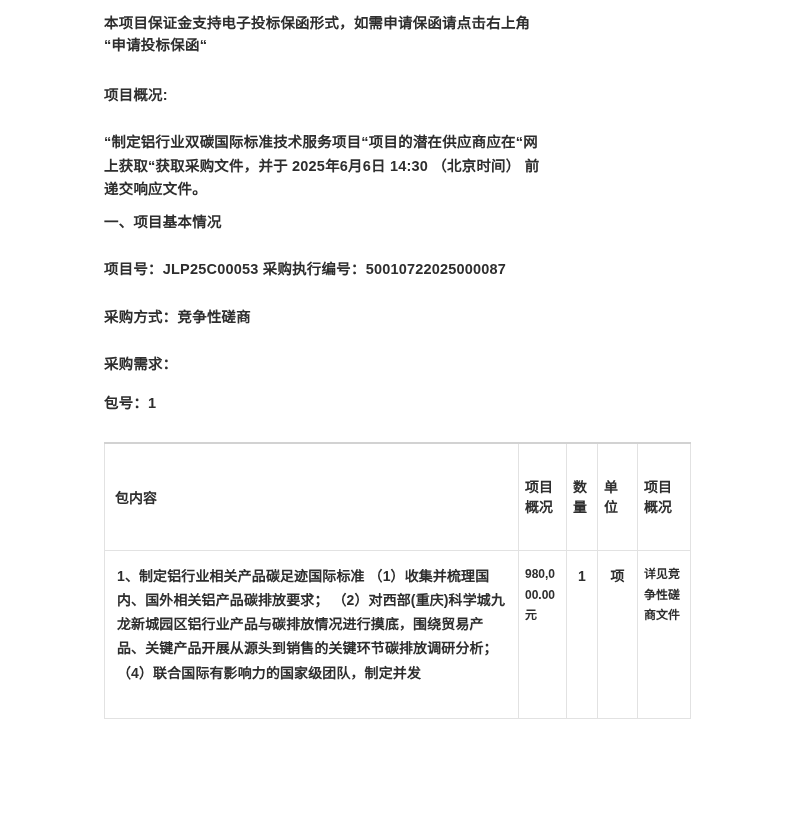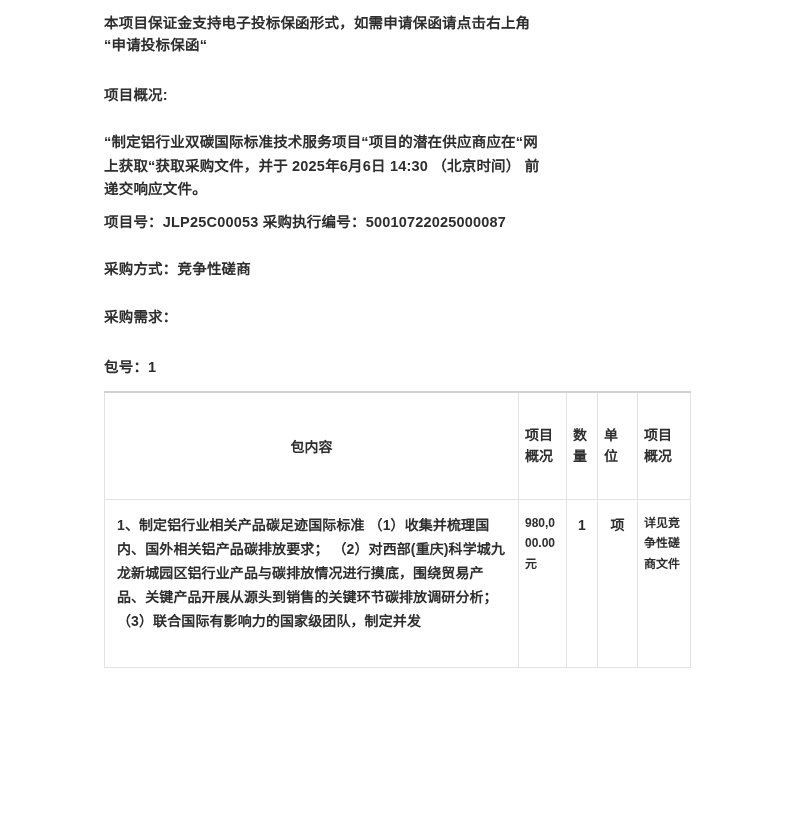--- a/index.html
+++ b/index.html
@@ -51,25 +51,25 @@
 
   .para.section-heading {
     margin-bottom: 25px;
   }
 
   .para.field {
     margin-bottom: 25px;
   }
 
   .para.req-label {
+    margin-bottom: 16px;
+  }
+
+  .para.pkg-no {
     margin-bottom: 28px;
-  }
-
-  .para.pkg-no {
-    margin-bottom: 12px;
   }
 
   
   .pkg-table {
     border-collapse: collapse;
     width: 587px;
     table-layout: fixed;
     margin-top: 0;
   }
 
@@ -84,21 +84,20 @@
   }
 
   .pkg-table thead th {
     border-top: 2px solid #d2d2d2;
     height: 106px;
     text-align: left;
   }
 
   .th-content {
     padding: 0 10px;
-    text-align: center;
   }
 
   .th-narrow {
     padding: 0 6px;
     line-height: 1.45;
   }
 
   .col-content { width: 414px; }
   .col-price   { width: 48px;  }
   .col-qty     { width: 31px;  }
@@ -135,20 +134,21 @@
 <body>
 
 <div class="page">
 
   <p class="para notice">本项目保证金支持电子投标保函形式，如需申请保函请点击右上角“申请投标保函“</p>
 
   <p class="para overview-label">项目概况:</p>
 
   <p class="para overview-body">“制定铝行业双碳国际标准技术服务项目“项目的潜在供应商应在“网上获取“获取采购文件，并于 2025年6月6日 14:30 （北京时间） 前递交响应文件。</p>
 
+  <p class="para section-heading">一、项目基本情况</p>
 
   <p class="para field">项目号：JLP25C00053 采购执行编号：50010722025000087</p>
 
 
   <p class="para field">采购方式：竞争性磋商</p>
 
 
 
   <p class="para req-label">采购需求：</p>
 
@@ -177,21 +177,21 @@
           <div class="th-narrow">单位</div>
         </th>
         <th>
           <div class="th-narrow">项目概况</div>
         </th>
       </tr>
     </thead>
     <tbody>
       <tr>
         <td>
-          <div class="cell-content">1、制定铝行业相关产品碳足迹国际标准 （1）收集并梳理国内、国外相关铝产品碳排放要求； （2）对西部(重庆)科学城九龙新城园区铝行业产品与碳排放情况进行摸底，围绕贸易产品、关键产品开展从源头到销售的关键环节碳排放调研分析； （3）联合国际有影响力的国家级团队，制定并发</div>
+          <div class="cell-content">1、制定铝行业相关产品碳足迹国际标准 （1）收集并梳理国内、国外相关铝产品碳排放要求； （2）对西部(重庆)科学城九龙新城园区铝行业产品与碳排放情况进行摸底，围绕贸易产品、关键产品开展从源头到销售的关键环节碳排放调研分析； （4）联合国际有影响力的国家级团队，制定并发</div>
         </td>
         <td>
           <div class="cell-narrow">980,000.00元</div>
         </td>
         <td>
           <div class="cell-center">1</div>
         </td>
         <td>
           <div class="cell-center">项</div>
         </td>

